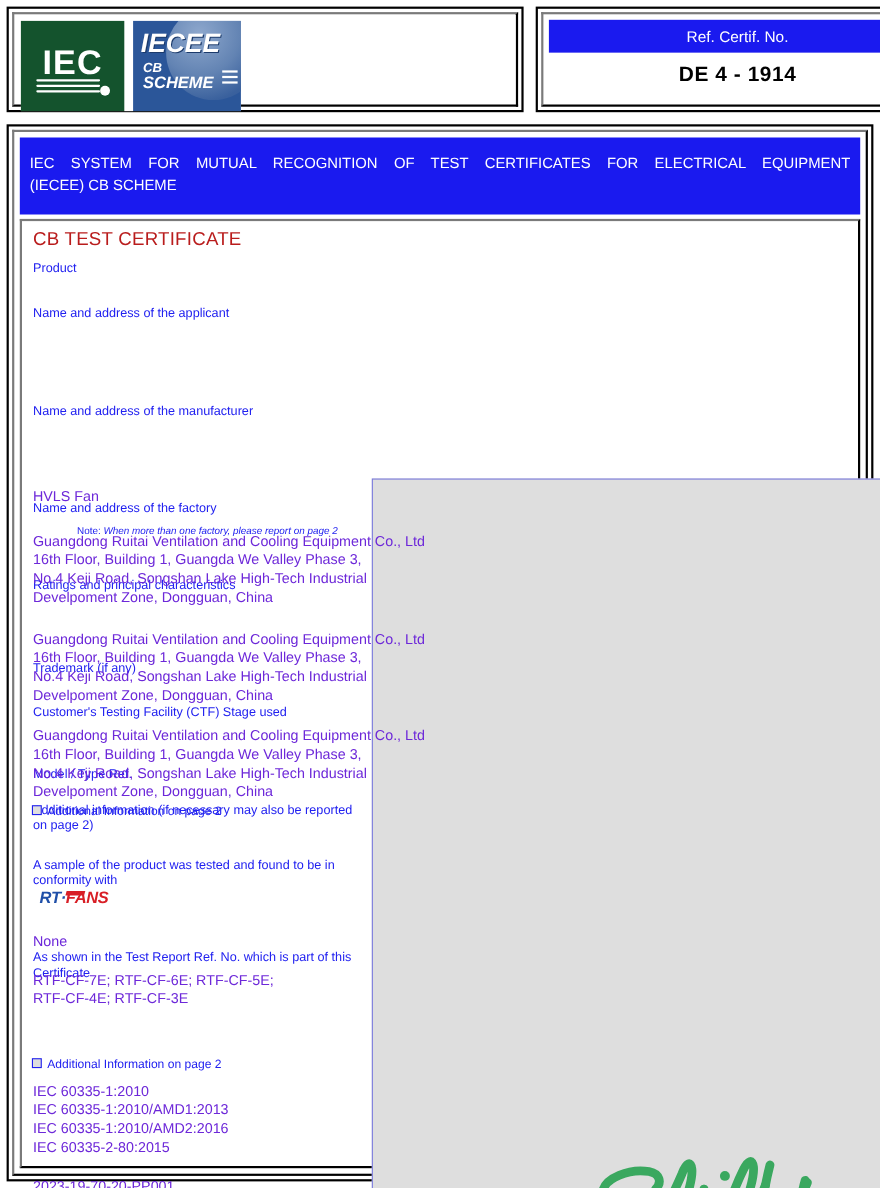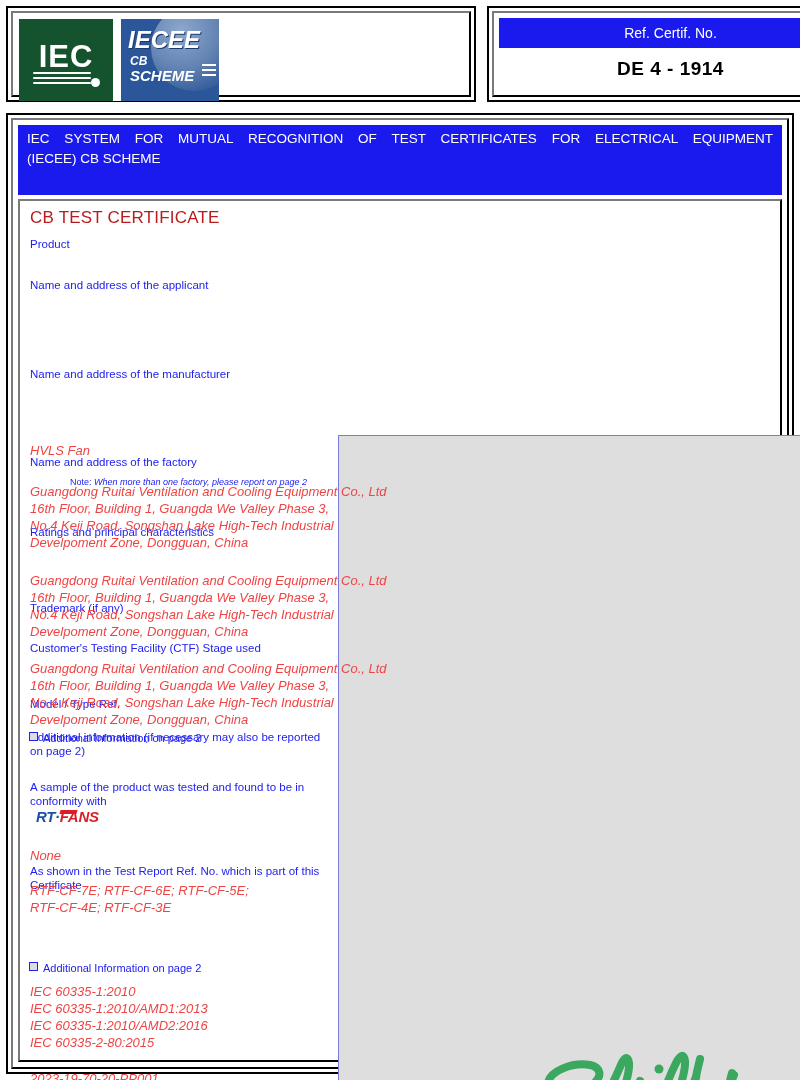--- a/index.html
+++ b/index.html
@@ -170,21 +170,21 @@
   #body-frame { left: 6px; top: 113px; width: 788px; height: 961px; }
   #body-frame .frame-inner { background:#ffffff; }
 
   .blue-banner {
     position: absolute;
     left: 5px; right: 5px; top: 5px;
     height: 70px;
     background: #1a1aef;
     color: #ffffff;
     box-sizing: border-box;
-    padding: 4px 9px 0 9px;
+    padding: 14px 9px 0 9px;
     font-size: 13.5px;
     line-height: 1.45;
     text-align: justify;
   }
   .blue-banner .jline { display: block; }
   .blue-banner .jline.j { text-align: justify; text-align-last: justify; }
 
   .cert-panel {
     position: absolute;
     left: 5px; right: 5px; top: 79px;
@@ -232,25 +232,24 @@
     top: 234px;
     width: 463px;
     height: 678px;
     background: #dedede;
     border: 1px solid #7b7bdd;
     box-sizing: border-box;
   }
   .val {
     position: absolute;
     left: 10px;
-    color: #ef4444;
+    color: #6d28d9;
     font-size: 13px;
     line-height: 1.32;
     white-space: pre-line;
-    font-style: italic;
   }
   .addinfo {
     position: absolute;
     left: 9px;
     color: #2121f0;
     font-size: 11px;
     display: flex;
     align-items: flex-start;
     gap: 5px;
   }

